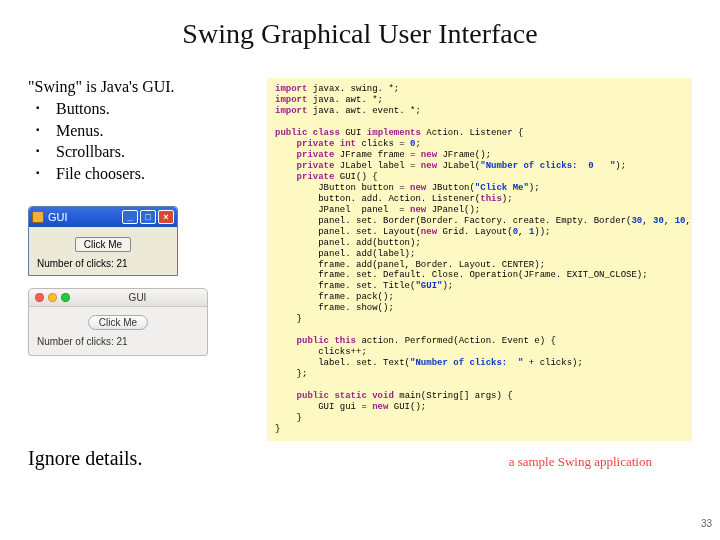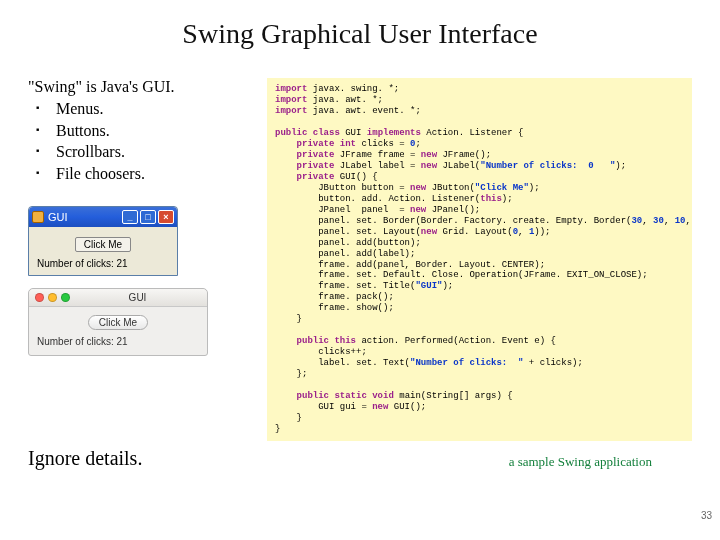--- a/index.html
+++ b/index.html
@@ -175,43 +175,43 @@
     align-items: flex-end;
     margin-top: 6px;
   }
   .ignore {
     font-size: 20px;
     font-family: 'Comic Sans MS', Georgia, serif;
   }
   .caption {
     font-size: 13px;
     font-family: 'Comic Sans MS', Georgia, serif;
-    color: #15803d;
+    color: #ef4444;
     margin-right: 40px;
   }
   .pagenum {
     position: absolute;
     right: 8px;
-    bottom: 19px;
+    bottom: 11px;
     font-size: 10px;
     color: #666;
     font-family: sans-serif;
   }
 </style>
 </head>
 <body>
 
 <div class="title">Swing Graphical User Interface</div>
 
 <div class="content">
   <div class="leftcol">
     <div class="intro">"Swing" is Java's GUI.</div>
     <ul class="bullets">
+      <li>Buttons.</li>
       <li>Menus.</li>
-      <li>Buttons.</li>
       <li>Scrollbars.</li>
       <li>File choosers.</li>
     </ul>
 
     <div class="screenshots">
       <div class="sshot-xp">
         <div class="titlebar">
           <span class="ico"></span>
           <span>GUI</span>
           <span class="spacer"></span>

